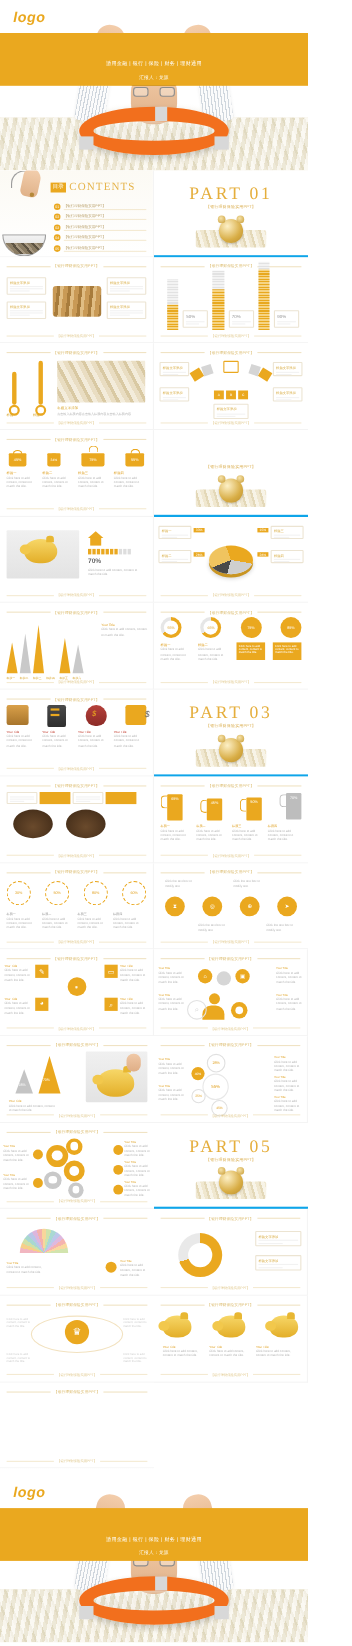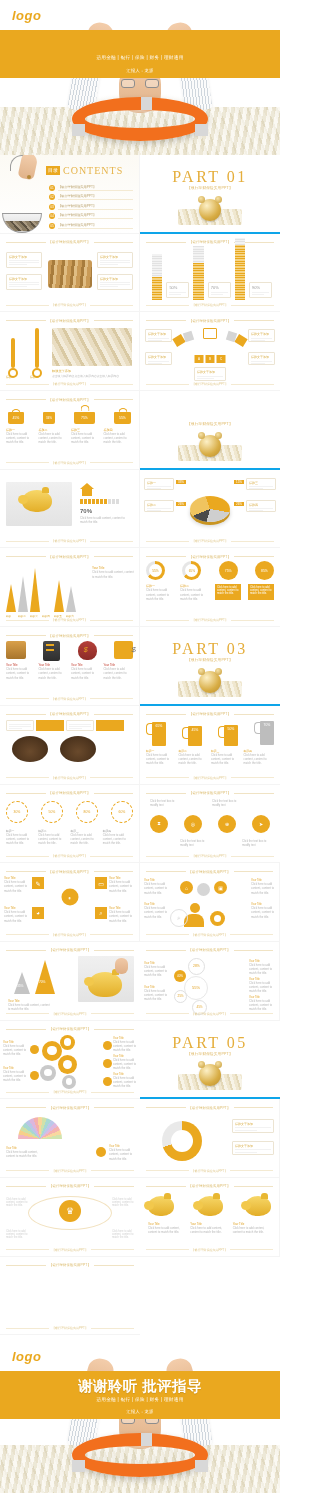--- a/index.html
+++ b/index.html
@@ -1128,18 +1128,17 @@
         </div>
       <div class="mouth"></div>
       <div class="ring">
         <div class="ring-stripe" style="left:-13px;top:14px"></div>
         <div class="ring-stripe" style="right:-13px;top:14px"></div>
         <div class="ring-stripe" style="left:56px;top:-13px;width:11px;height:13px"></div>
       </div>
     </div>
     <div class="cover-band" style="top:36px;height:48px"></div>
     <div class="logo" style="top:14px">logo</div>
-    <div class="cover-title" style="top:42px">谢谢聆听  批评指导</div>
     <div class="cover-sub" style="top:62px">适用金融 | 银行 | 保险 | 财务 | 理财通用</div>
     <div class="cover-pres" style="top:74px">汇报人：龙源</div>
   </div>
 
 </div>
 
 </body></html>

